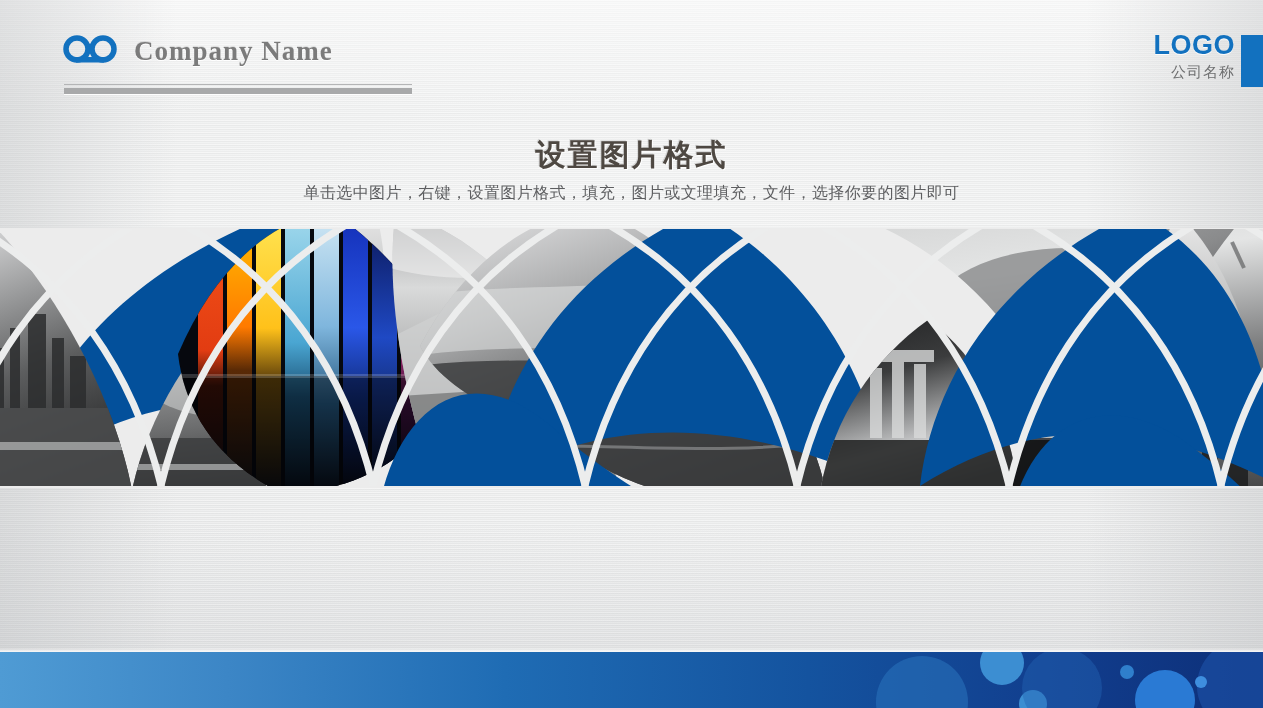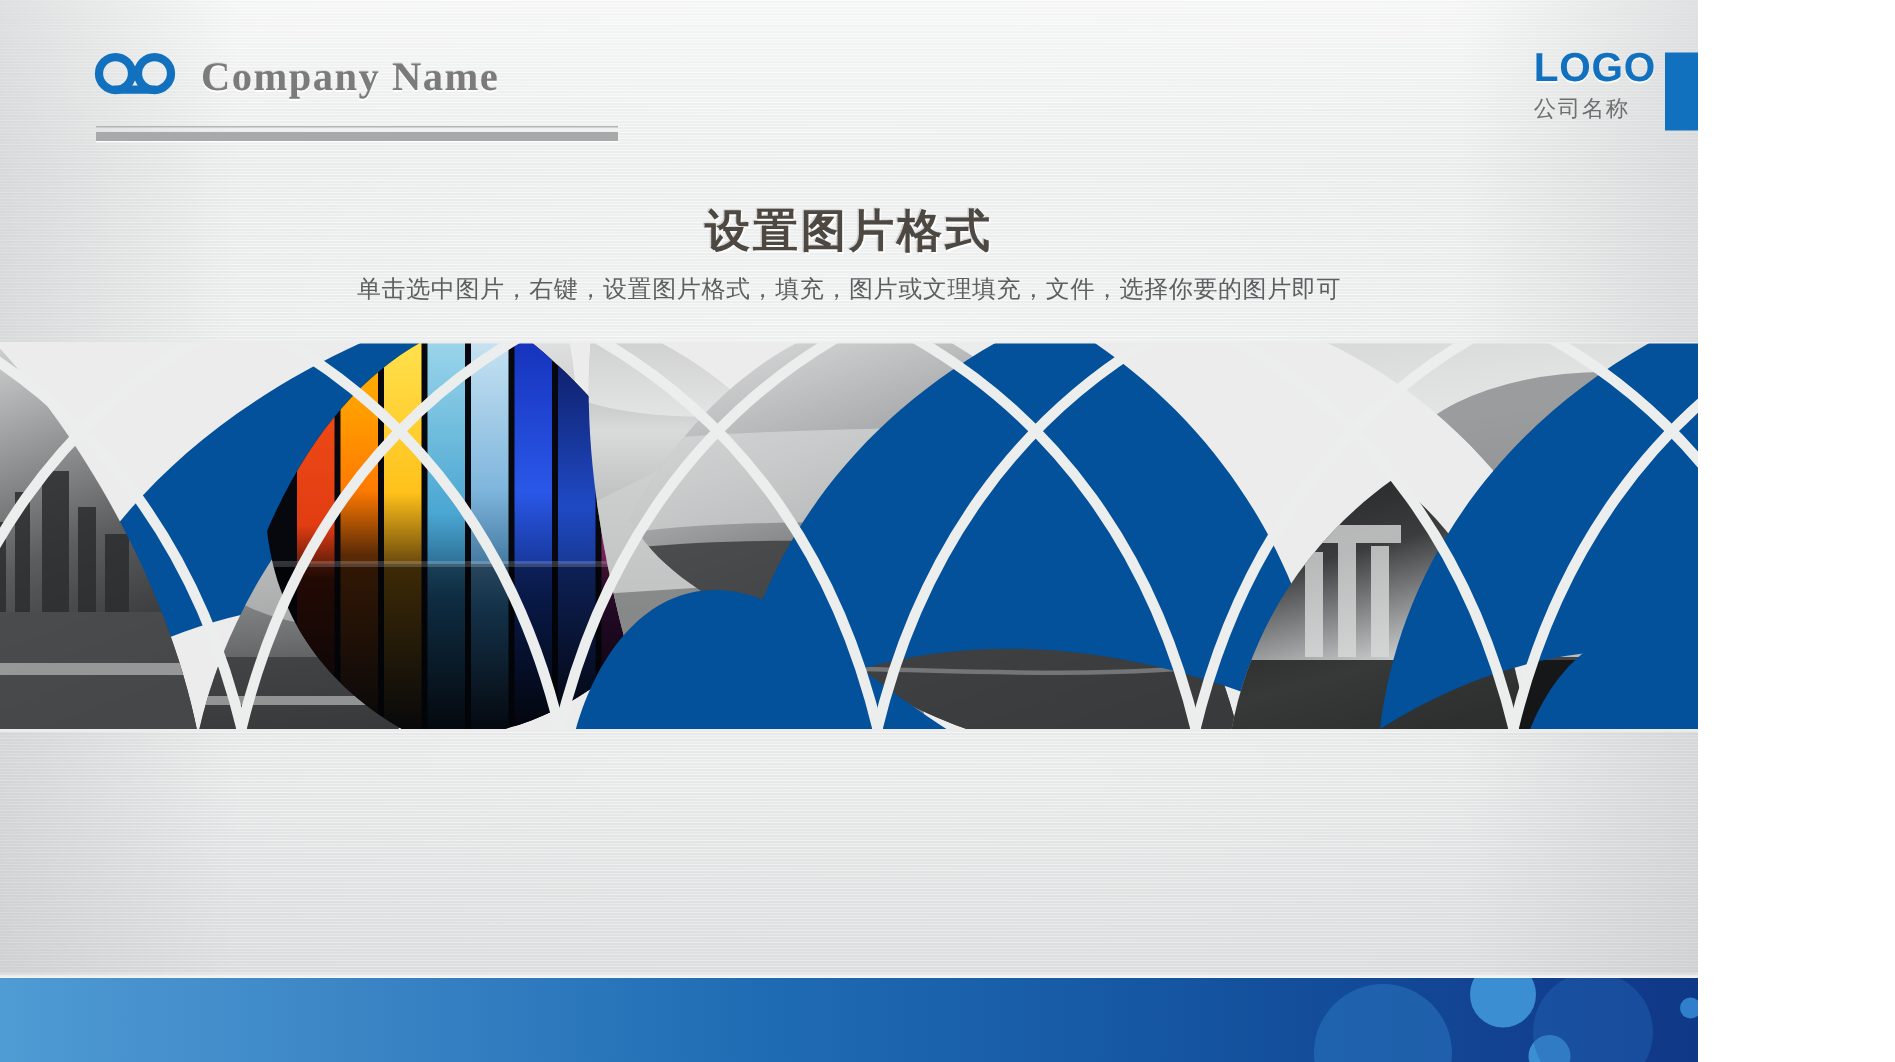--- a/index.html
+++ b/index.html
@@ -7,21 +7,21 @@
     margin: 0;
     padding: 0;
     background: #ffffff;
   }
   body {
     font-family: "Liberation Sans", "DejaVu Sans", sans-serif;
   }
 
   .slide {
     position: relative;
-    width: 1132px;
+    width: 1263px;
     height: 708px;
     overflow: hidden;
     background: #bef264;
   }
 
   
   .bg-base {
     position: absolute;
     inset: 0;
     background:
@@ -93,21 +93,21 @@
   }
 
   .header-right {
     position: absolute;
     right: 0;
     top: 32px;
     display: flex;
     align-items: flex-start;
   }
   .logo-stack {
-    text-align: left;
+    text-align: right;
     padding-right: 6px;
   }
   .logo-word {
     font-family: "Liberation Sans", "DejaVu Sans", sans-serif;
     font-weight: bold;
     font-size: 27px;
     letter-spacing: 0.5px;
     color: #1271bf;
     line-height: 1;
     text-shadow: 0 1px 0 rgba(255,255,255,0.85);

